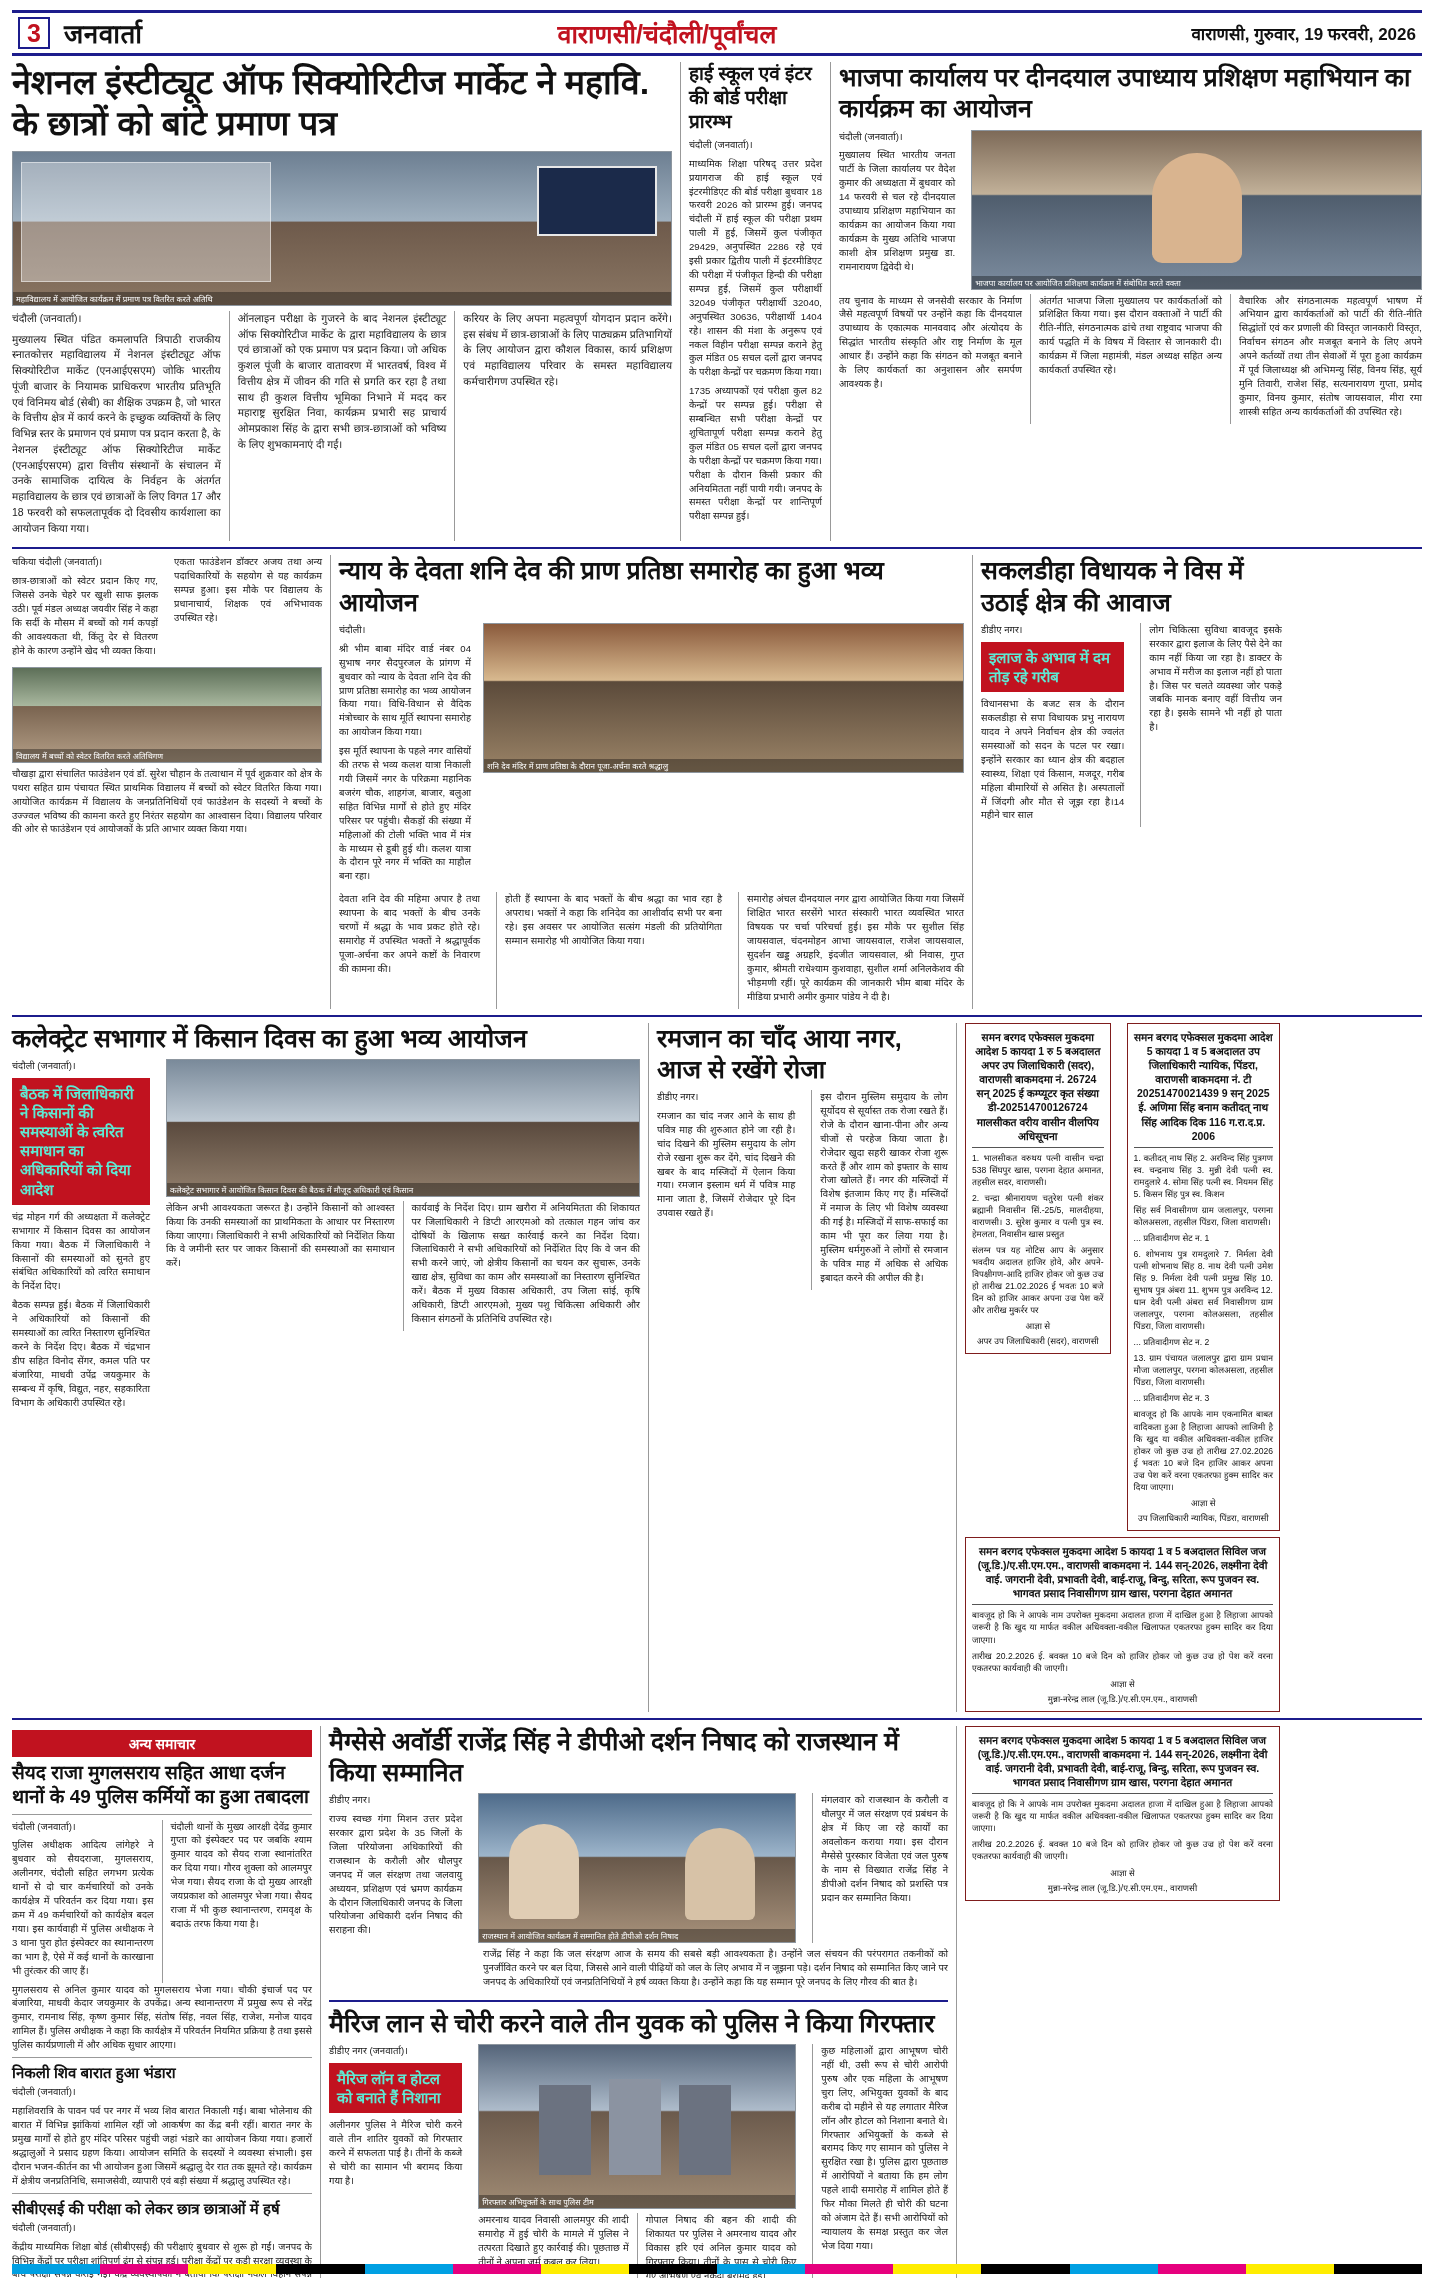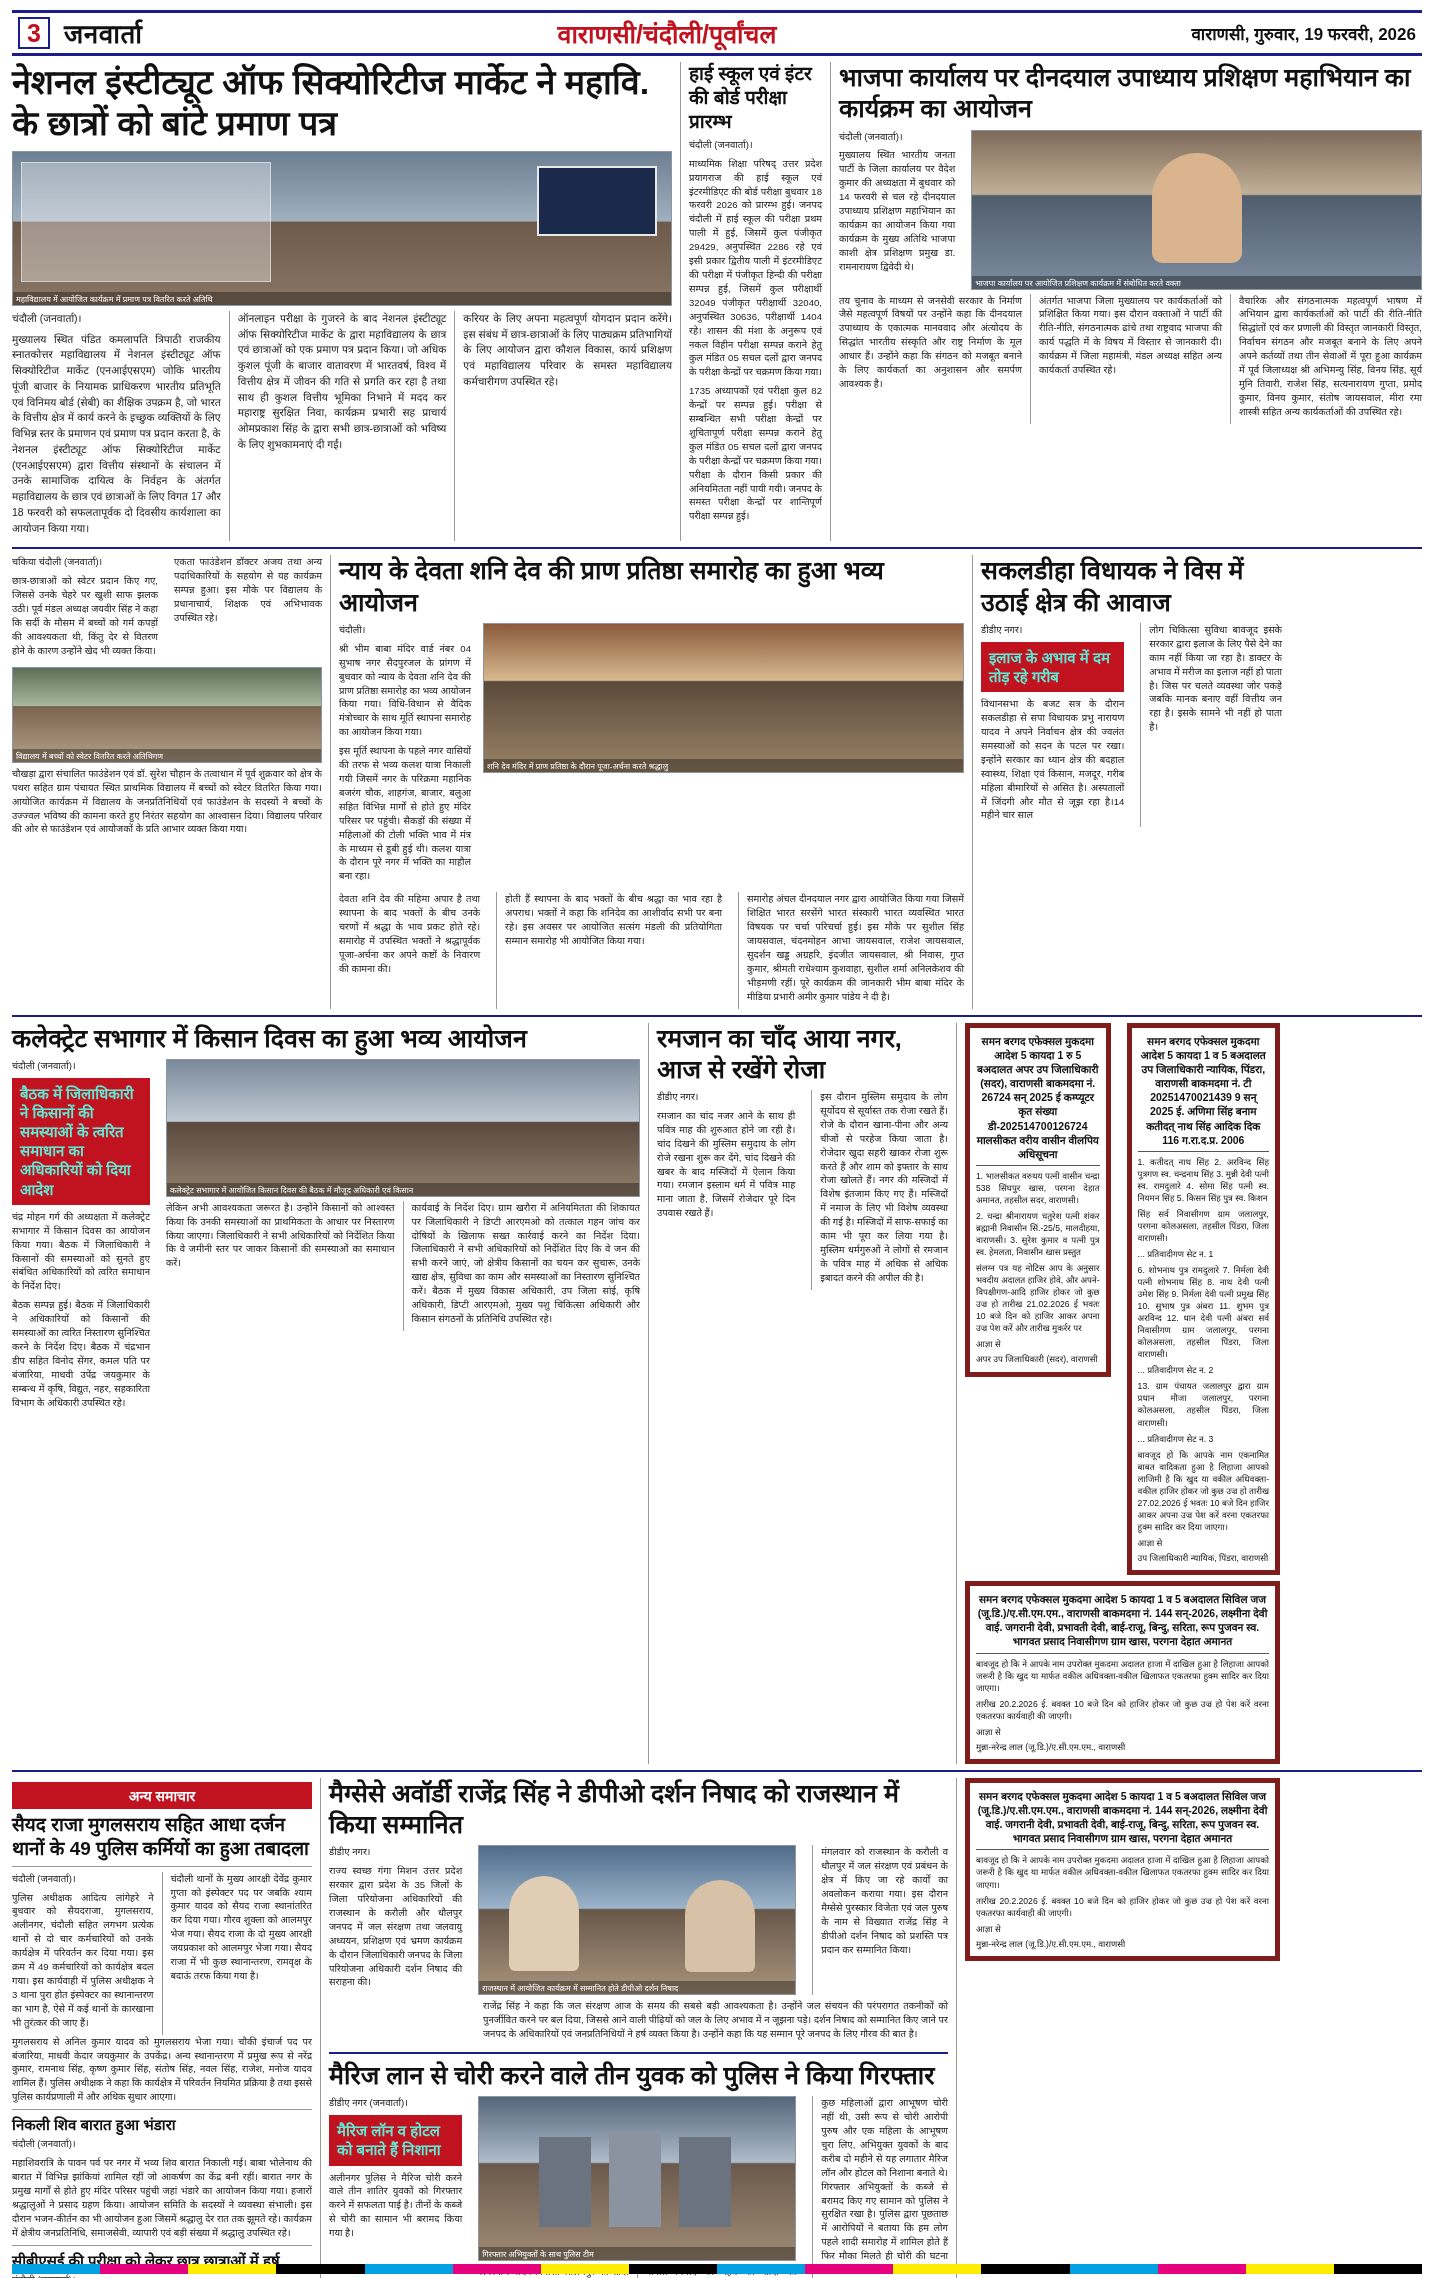--- a/index.html
+++ b/index.html
@@ -81,24 +81,24 @@
   }
   .redbar {
     background:#c1121f; color:#fff; font-weight:bold;
     font-size:14px; padding:4px 8px; margin:4px 0;
   }
   .center { text-align:center; }
 
   .colorbar { position:absolute; left:12px; bottom:4px; width:1410px; height:10px; display:flex; }
   .colorbar i { flex:1; display:block; }
 
-  .adbox { border:5px solid #7f1d1d; padding:6px; }
+  .adbox { border:1px solid #7f1d1d; padding:6px; }
   .adbox h5 { font-size:10.5px; font-weight:bold; text-align:center; margin:0 0 4px 0; line-height:1.35; }
   .adbox p { font-size:8.6px; line-height:1.4; margin:0 0 4px 0; text-align:justify; }
-  .sig { font-size:8.6px; text-align:left; line-height:1.4; margin-top:3px; }
+  .sig { font-size:8.6px; text-align:center; line-height:1.4; margin-top:3px; }
   .ad-rule { border-top:1px solid #555; margin:4px 0; }
 </style>
 </head>
 <body>
 
 <div class="page">
 
   <div class="masthead">
     <div class="mh-left">
       <div class="page-num">3</div>

